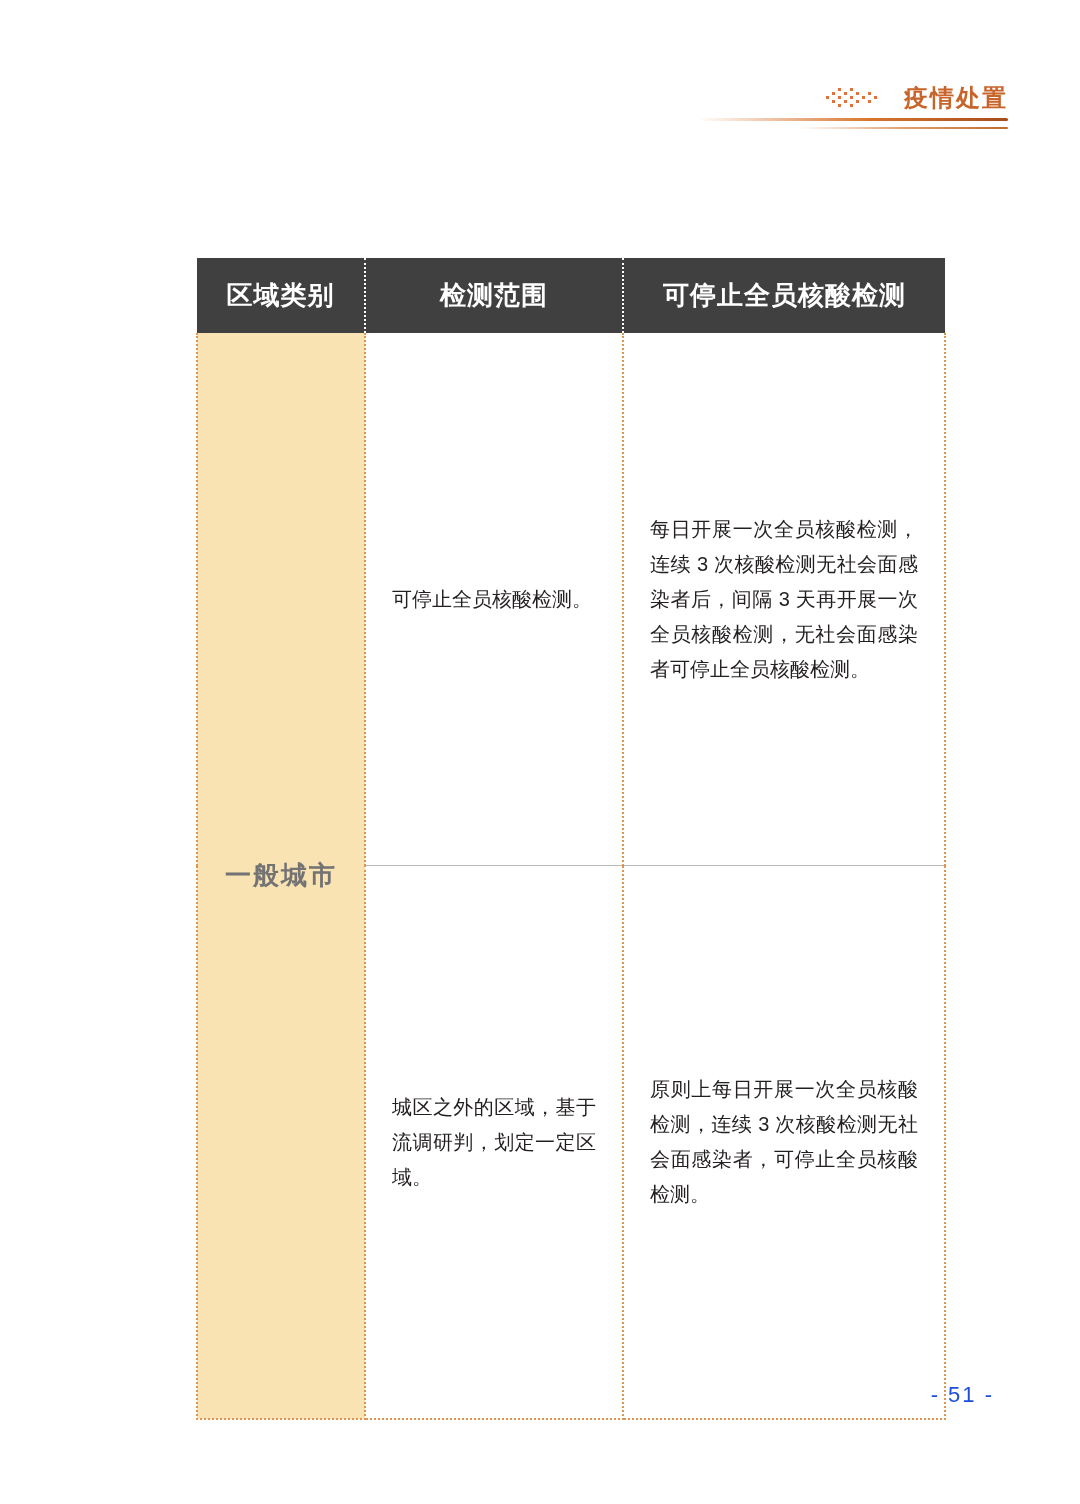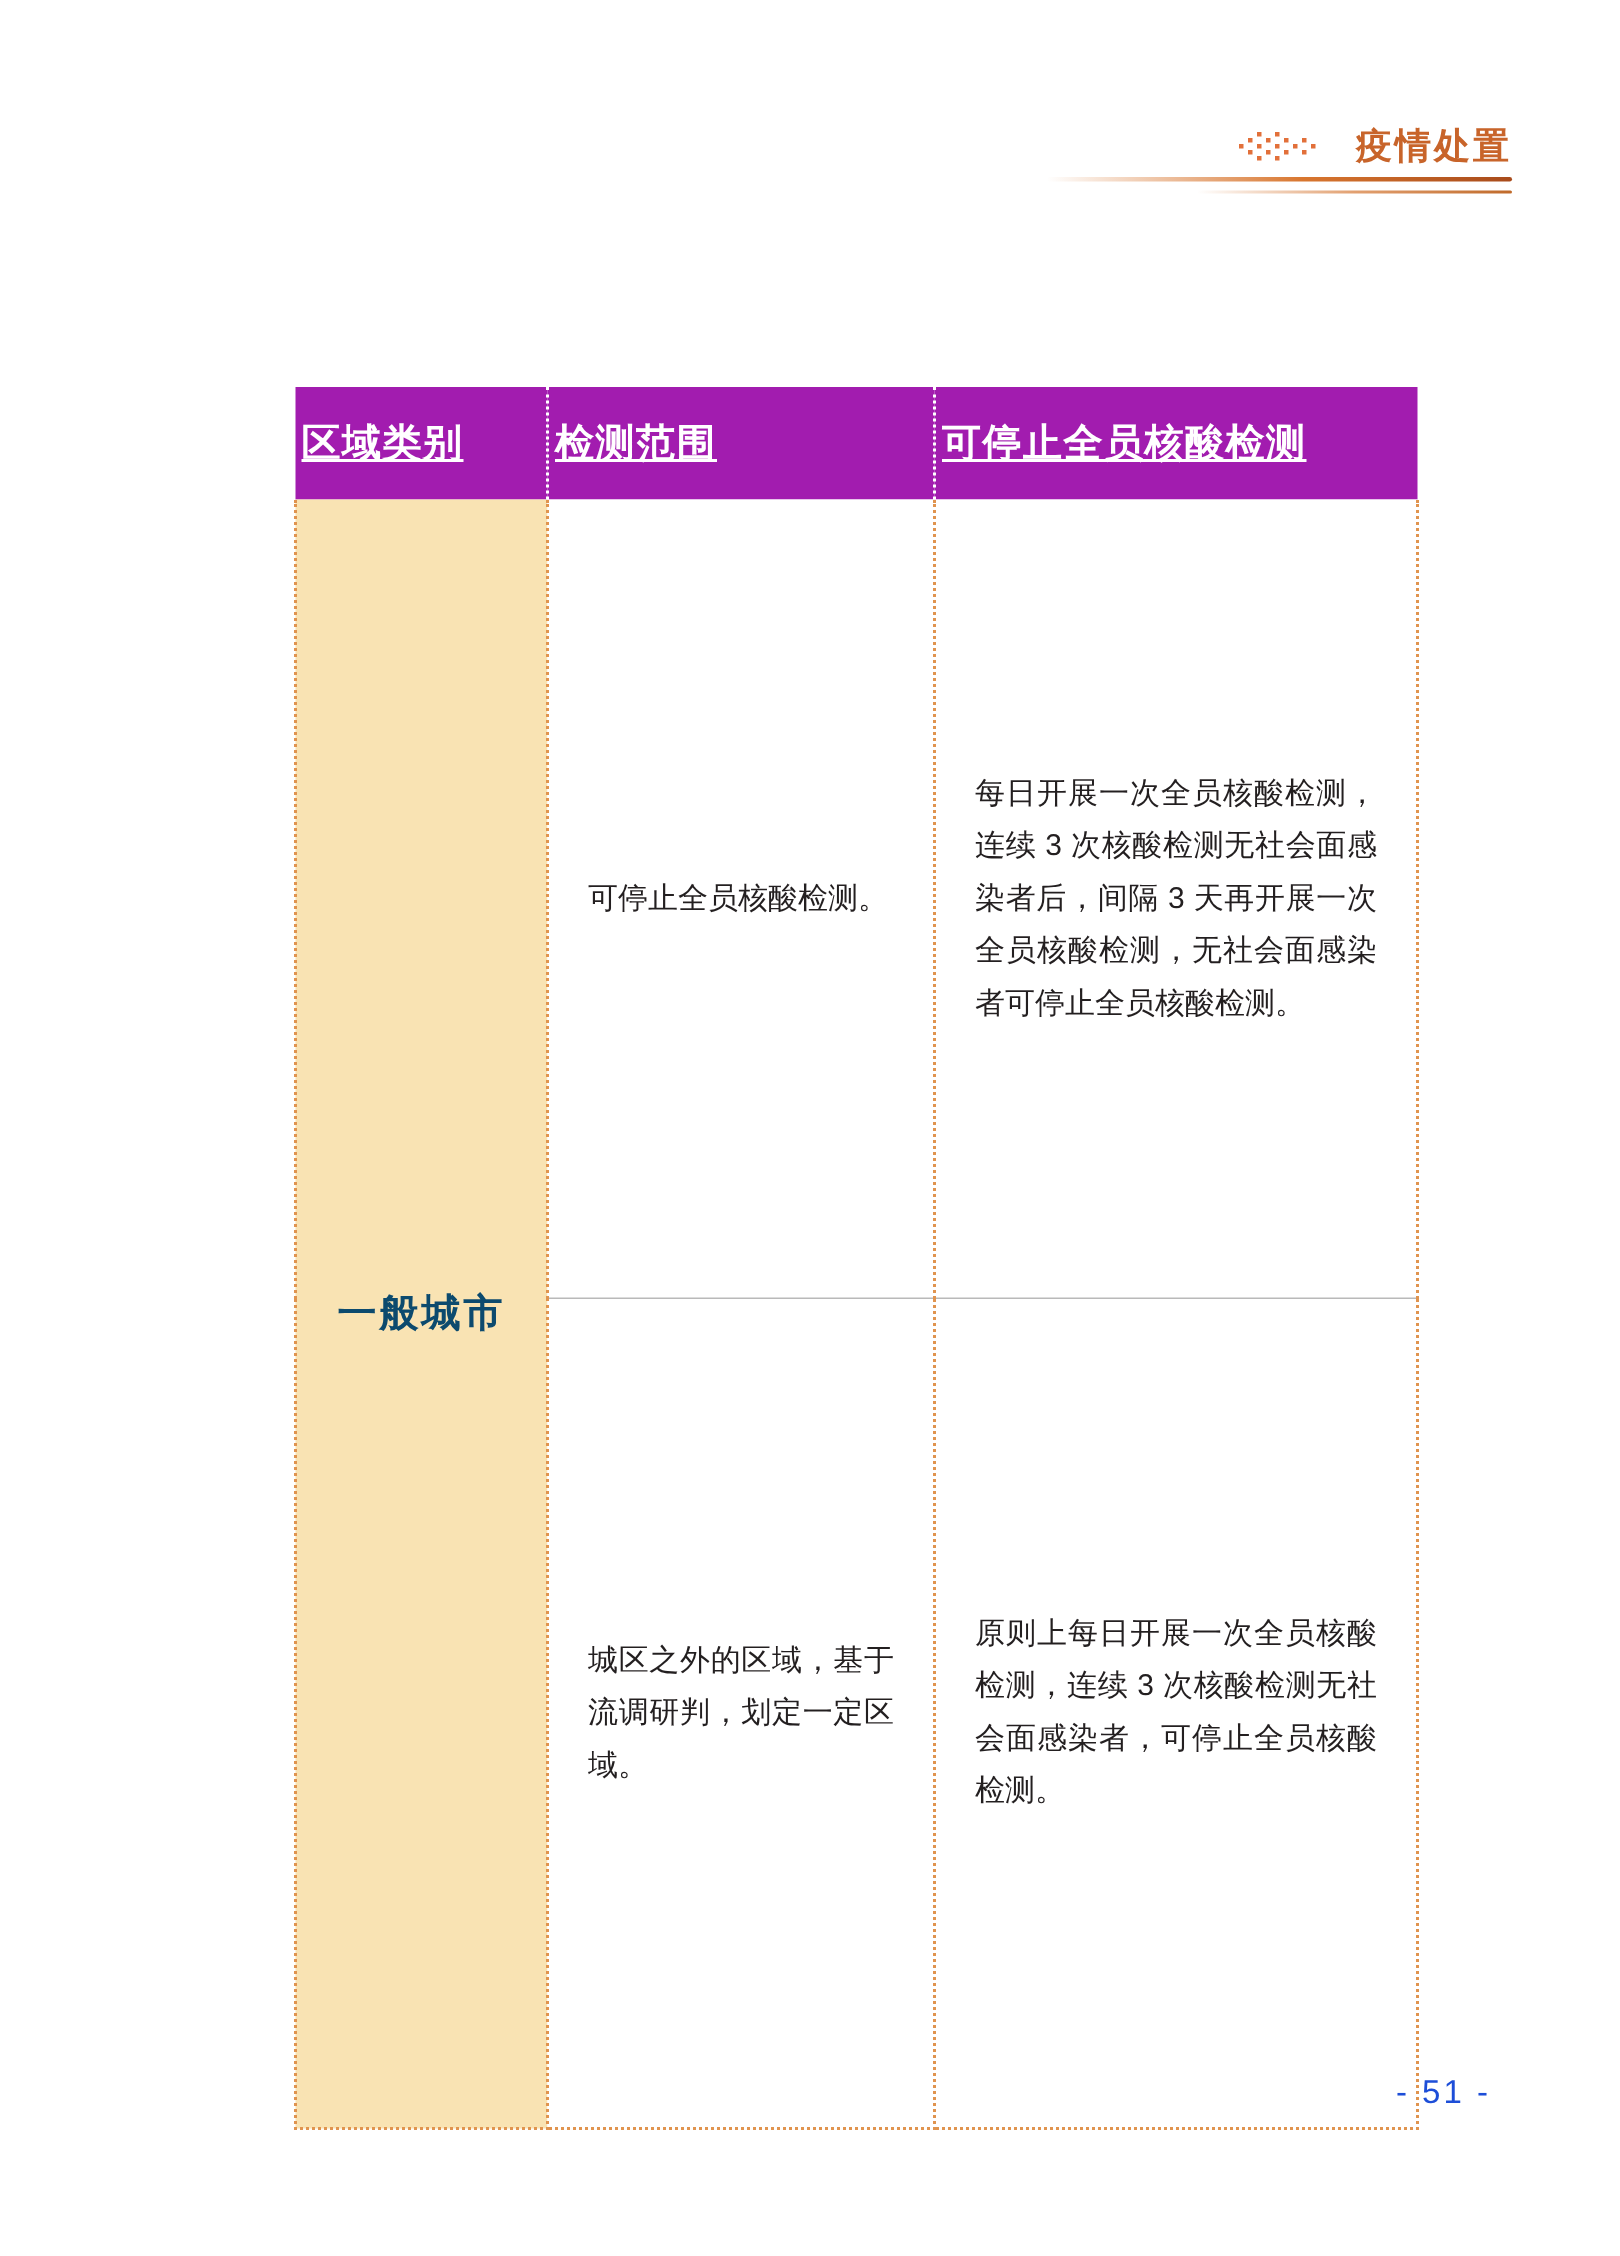--- a/index.html
+++ b/index.html
@@ -68,41 +68,40 @@
     left: 196px;
     top: 258px;
     width: 748px;
   }
   table.main-table {
     border-collapse: collapse;
     width: 748px;
     table-layout: fixed;
   }
   table.main-table th {
-    background: #a21caf;
+    background: #404040;
     color: #ffffff;
     font-size: 26px;
     font-weight: bold;
     letter-spacing: 1px;
     padding: 20px 4px;
-    text-align: left;
+    text-align: center;
     border-right: 2px dotted #ffffff;
     vertical-align: middle;
-    text-decoration: underline;
   }
   table.main-table th:last-child {
     border-right: none;
   }
   .col-a { width: 168px; }
   .col-b { width: 258px; }
   .col-c { width: 322px; }
 
   td.cat-cell {
     background: #f9e3b3;
-    color: #0c4a6e;
+    color: #737373;
     font-size: 26px;
     font-weight: bold;
     text-align: center;
     vertical-align: middle;
     letter-spacing: 2px;
     border-right: 2px dotted #e0944f;
     border-bottom: 2px dotted #e0944f;
     border-left: 2px dotted #e0944f;
   }
   td.body-cell {

